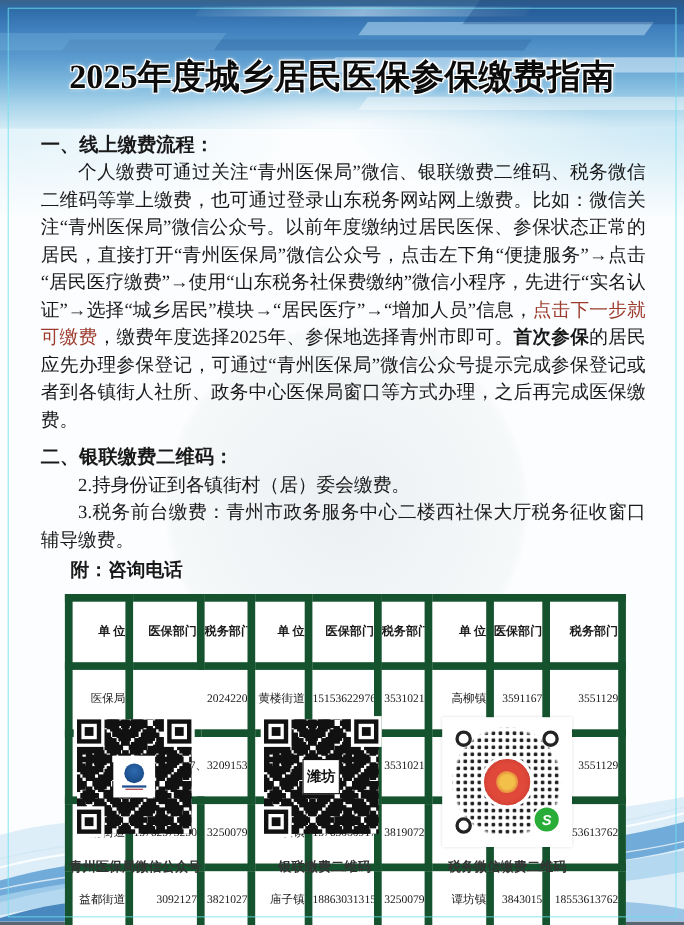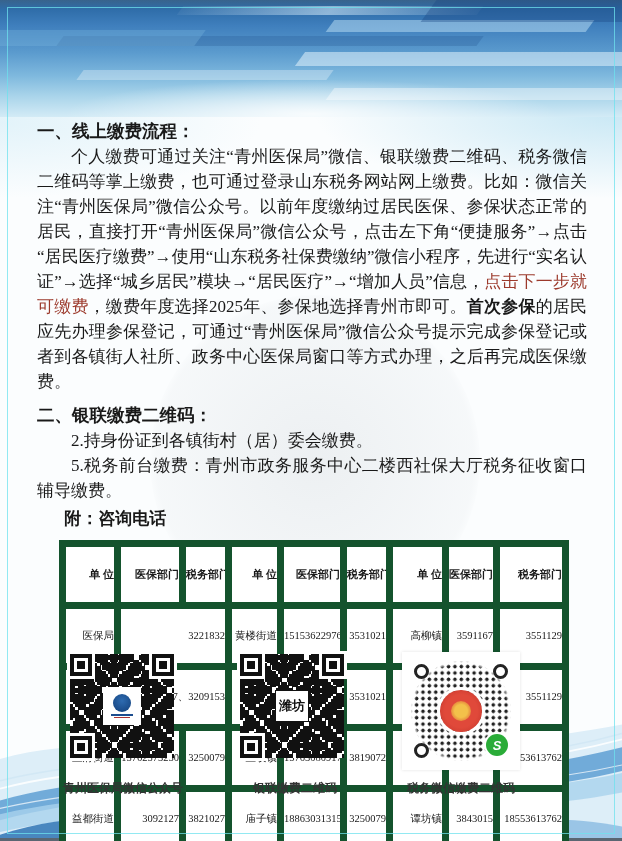--- a/index.html
+++ b/index.html
@@ -109,29 +109,30 @@
   <div class="banner">
     <div class="k k1"></div>
     <div class="k k2"></div>
     <div class="k k3"></div>
     <div class="k k4"></div>
     <div class="k k5"></div>
     <div class="k k6"></div>
     <div class="k k7"></div>
     <div class="k k8"></div>
     <div class="glow"></div>
+    <div class="page-title">2025年度城乡居民医保参保缴费指南</div>
   </div>
 
   <div class="content">
     <p class="sec-head">一、线上缴费流程：</p>
     <p class="para"><span>个人缴费可通过关注“青州医保局”微信、银联缴费二维码、税务微信二维码等掌上缴费，也可通过登录山东税务网站网上缴费。比如：微信关注“青州医保局”微信公众号。以前年度缴纳过居民医保、参保状态正常的居民，直接打开“青州医保局”微信公众号，点击左下角“便捷服务”→点击“居民医疗缴费”→使用“山东税务社保费缴纳”微信小程序，先进行“实名认证”→选择“城乡居民”模块→“居民医疗”→“增加人员”信息，</span><span class="red">点击下一步就可缴费</span><span>，缴费年度选择2025年、参保地选择青州市即可。</span><span class="bold">首次参保</span><span>的居民应先办理参保登记，可通过“青州医保局”微信公众号提示完成参保登记或者到各镇街人社所、政务中心医保局窗口等方式办理，之后再完成医保缴费。</span></p>
 
     <p class="sec2-head">二、银联缴费二维码：</p>
     <p class="item">2.持身份证到各镇街村（居）委会缴费。</p>
-    <p class="item">5.税务前台缴费：青州市政务服务中心二楼西社保大厅税务征收窗口辅导缴费。</p>
+    <p class="item">3.税务前台缴费：青州市政务服务中心二楼西社保大厅税务征收窗口辅导缴费。</p>
     <p class="attach">附：咨询电话</p>
 
     <table class="phones">
       <colgroup>
         <col style="width:55px">
           <col style="width:65px">
           <col style="width:46px">
         <col style="width:52px">
           <col style="width:63px">
           <col style="width:46px">
@@ -148,21 +149,21 @@
             <th>医保部门</th>
             <th>税务部门</th>
             <th>单 位</th>
             <th>医保部门</th>
             <th>税务部门</th>
           </tr>
         </thead>
         <tbody>
           <tr>
             <td>医保局</td>
-            <td colspan="2">3221832</td>
+            <td colspan="2">2024220</td>
             <td>黄楼街道</td>
             <td>15153622976</td>
             <td>3531021</td>
             <td>高柳镇</td>
             <td>3591167</td>
             <td>3551129</td>
           </tr>
           <tr>
             <td>税务局</td>
             <td colspan="2">3889727、3209153</td>

